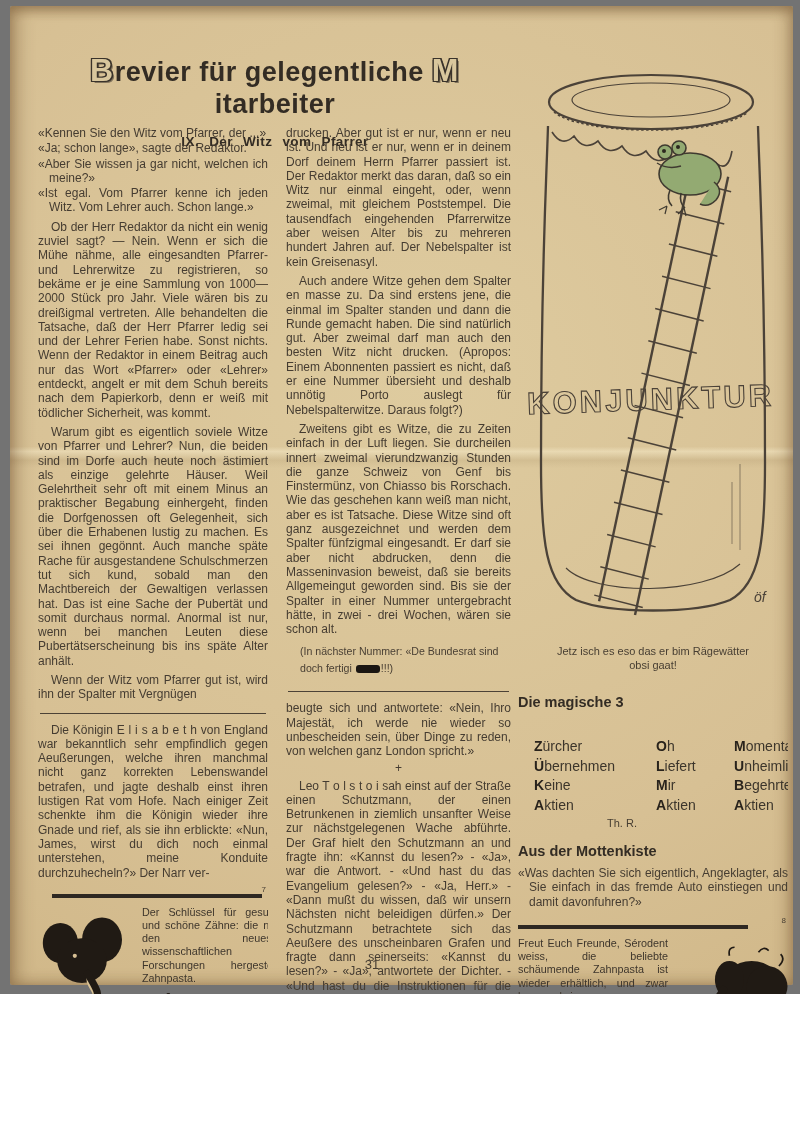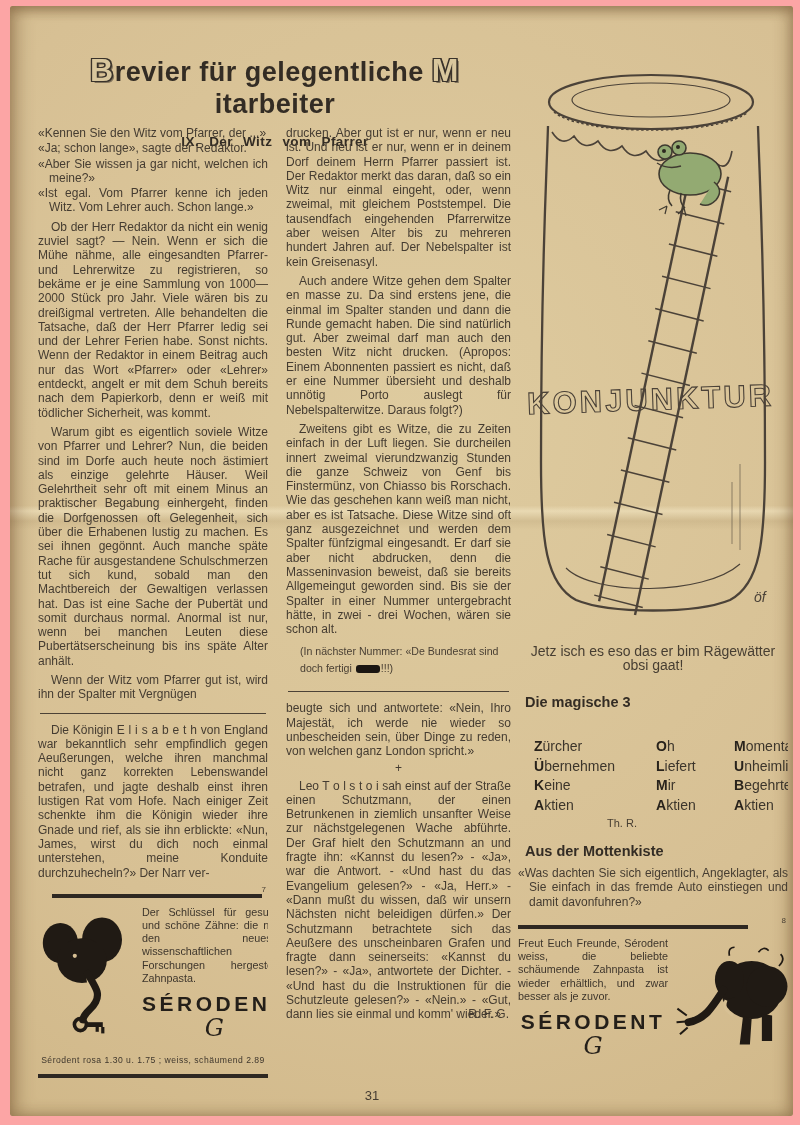--- a/index.html
+++ b/index.html
@@ -1,16 +1,16 @@
 <!DOCTYPE html>
 <html><head>
 <meta charset="utf-8">
 <style>
   html,body{margin:0;padding:0;}
-  .frame{position:relative;width:800px;height:1125px;background:#fca5a5;overflow:hidden;
+  .frame{position:relative;width:800px;height:994px;background:#737373;overflow:hidden;
          font-family:"Liberation Sans",sans-serif;}
   .paper{position:absolute;left:10px;top:6px;right:7px;bottom:9px;border-radius:2px;
          background:
            linear-gradient(180deg, rgba(0,0,0,0) 0 45.0%, rgba(248,238,206,0.45) 45.5%, rgba(120,95,55,0.10) 46.4%, rgba(0,0,0,0) 47.2%),
            radial-gradient(120% 90% at 52% 38%, #decb9f 0%, #d7c094 55%, #ccb281 100%);
          box-shadow: inset -7px 0 14px rgba(92,60,28,.28), inset 9px 0 16px rgba(92,60,28,.30), inset 0 6px 10px rgba(92,60,28,.22);
          color:#42392f;}
   
   .masthead{position:absolute;left:28px;top:46px;width:474px;text-align:center;}
   .title{margin:0;font-size:27px;font-weight:700;letter-spacing:.5px;color:#332c24;}
@@ -28,24 +28,24 @@
   .para.rel{position:relative;}
   .sig{position:absolute;right:2px;bottom:0;font-size:12px;color:#453c31;}
   .note{margin-top:7px;font-size:10.6px;line-height:17px;padding-left:14px;color:#4a4034;}
   .censor{display:inline-block;width:24px;height:8px;background:#1b1612;border-radius:3px;vertical-align:-1px;
           margin:0 1px;}
   .rule-thin{border:0;border-top:1.6px solid #4c4236;margin:11px 2px 9px 2px;}
   .cross{text-align:center;font-size:12px;line-height:12px;margin:3px 0 3px 0;color:#453c31;}
   
   .cartoon{margin:12px 0 0 0;}
   .cartoon svg{display:block;}
-  .caption{margin-top:4px;text-align:center;font-size:14px;line-height:14px;color:#473e32;}
+  .caption{margin-top:4px;text-align:center;font-size:11px;line-height:14px;color:#473e32;}
   
   .magic3{margin-top:22px;}
-  .sec-h{margin:7px;font-size:14.5px;font-weight:700;color:#332c24;}
+  .sec-h{margin:0;font-size:14.5px;font-weight:700;color:#332c24;}
   .magic-grid{display:grid;grid-template-columns:122px 78px 1fr;padding-left:16px;margin-top:27px;
               font-size:14px;line-height:19.5px;color:#3c352b;}
   .magic-word::first-letter{font-weight:700;color:#29231c;}
   .byline{text-align:center;padding-right:62px;font-size:11px;margin-top:2px;color:#473e32;}
   
   .motten{margin-top:14px;}
   .motten .para{margin-top:7px;}
   
   .ad{margin-top:11px;position:relative;}
   .ad-marker{position:absolute;right:2px;top:-9px;font-size:8px;color:#4a4034;}

